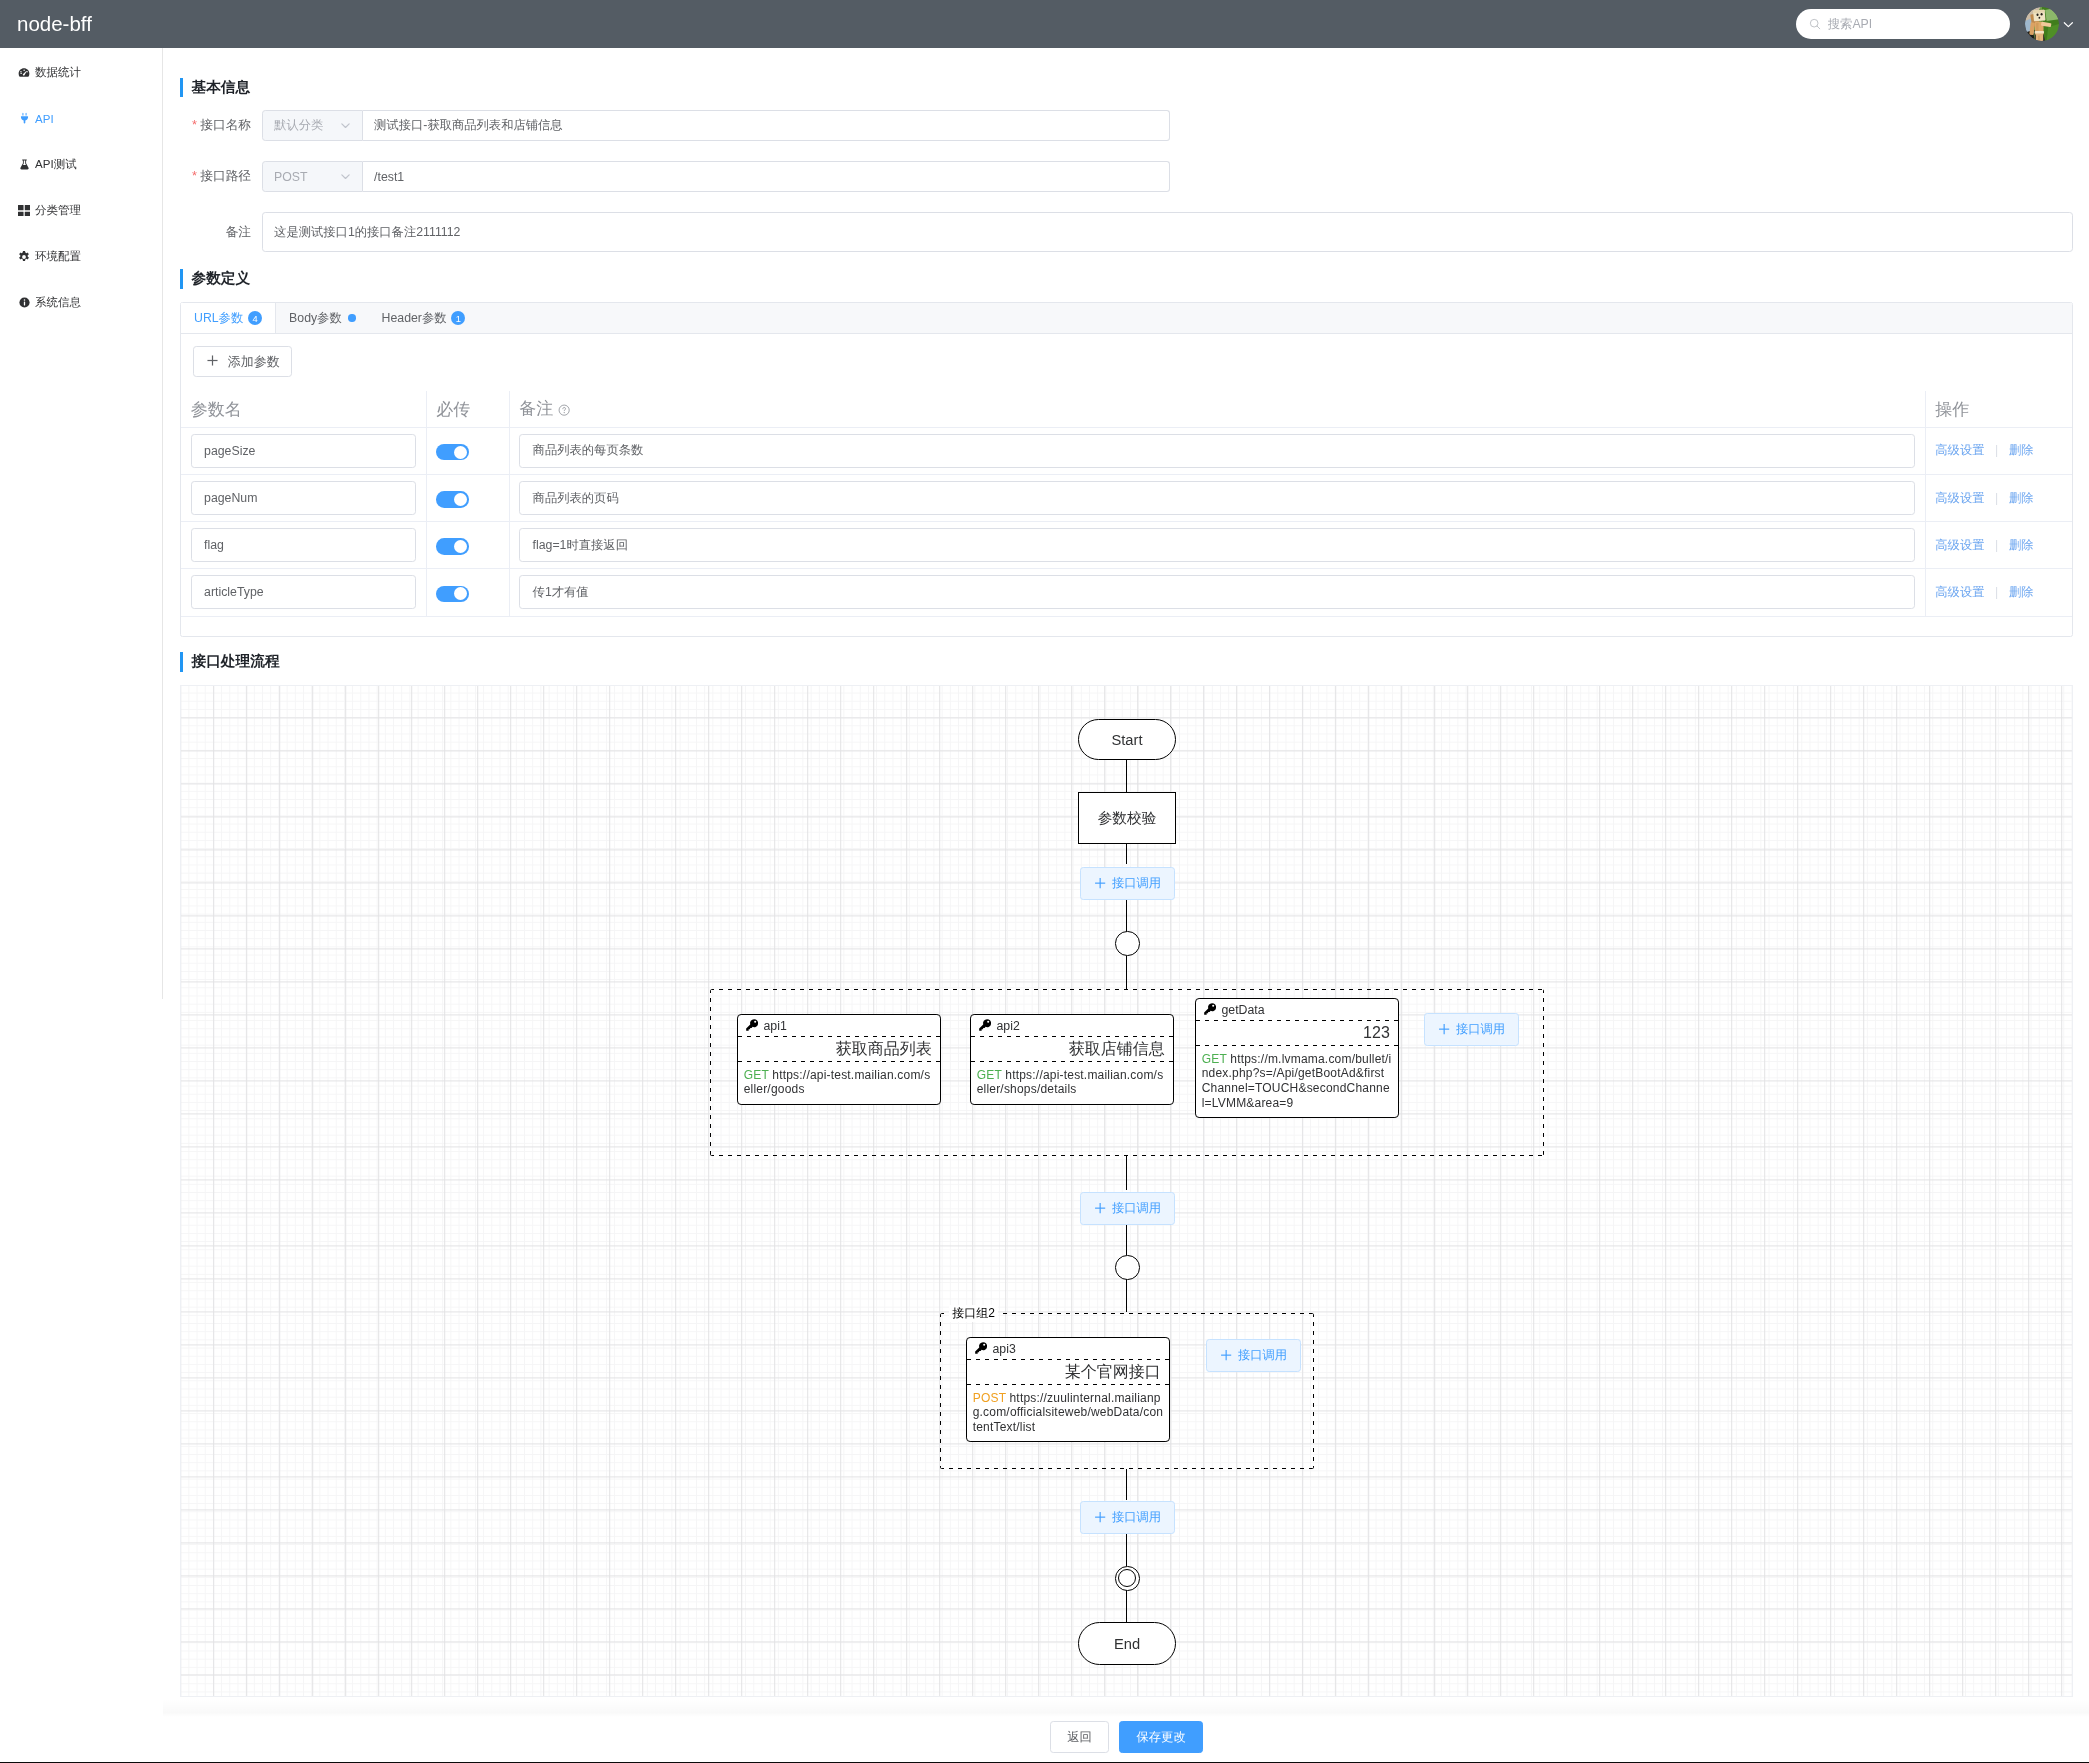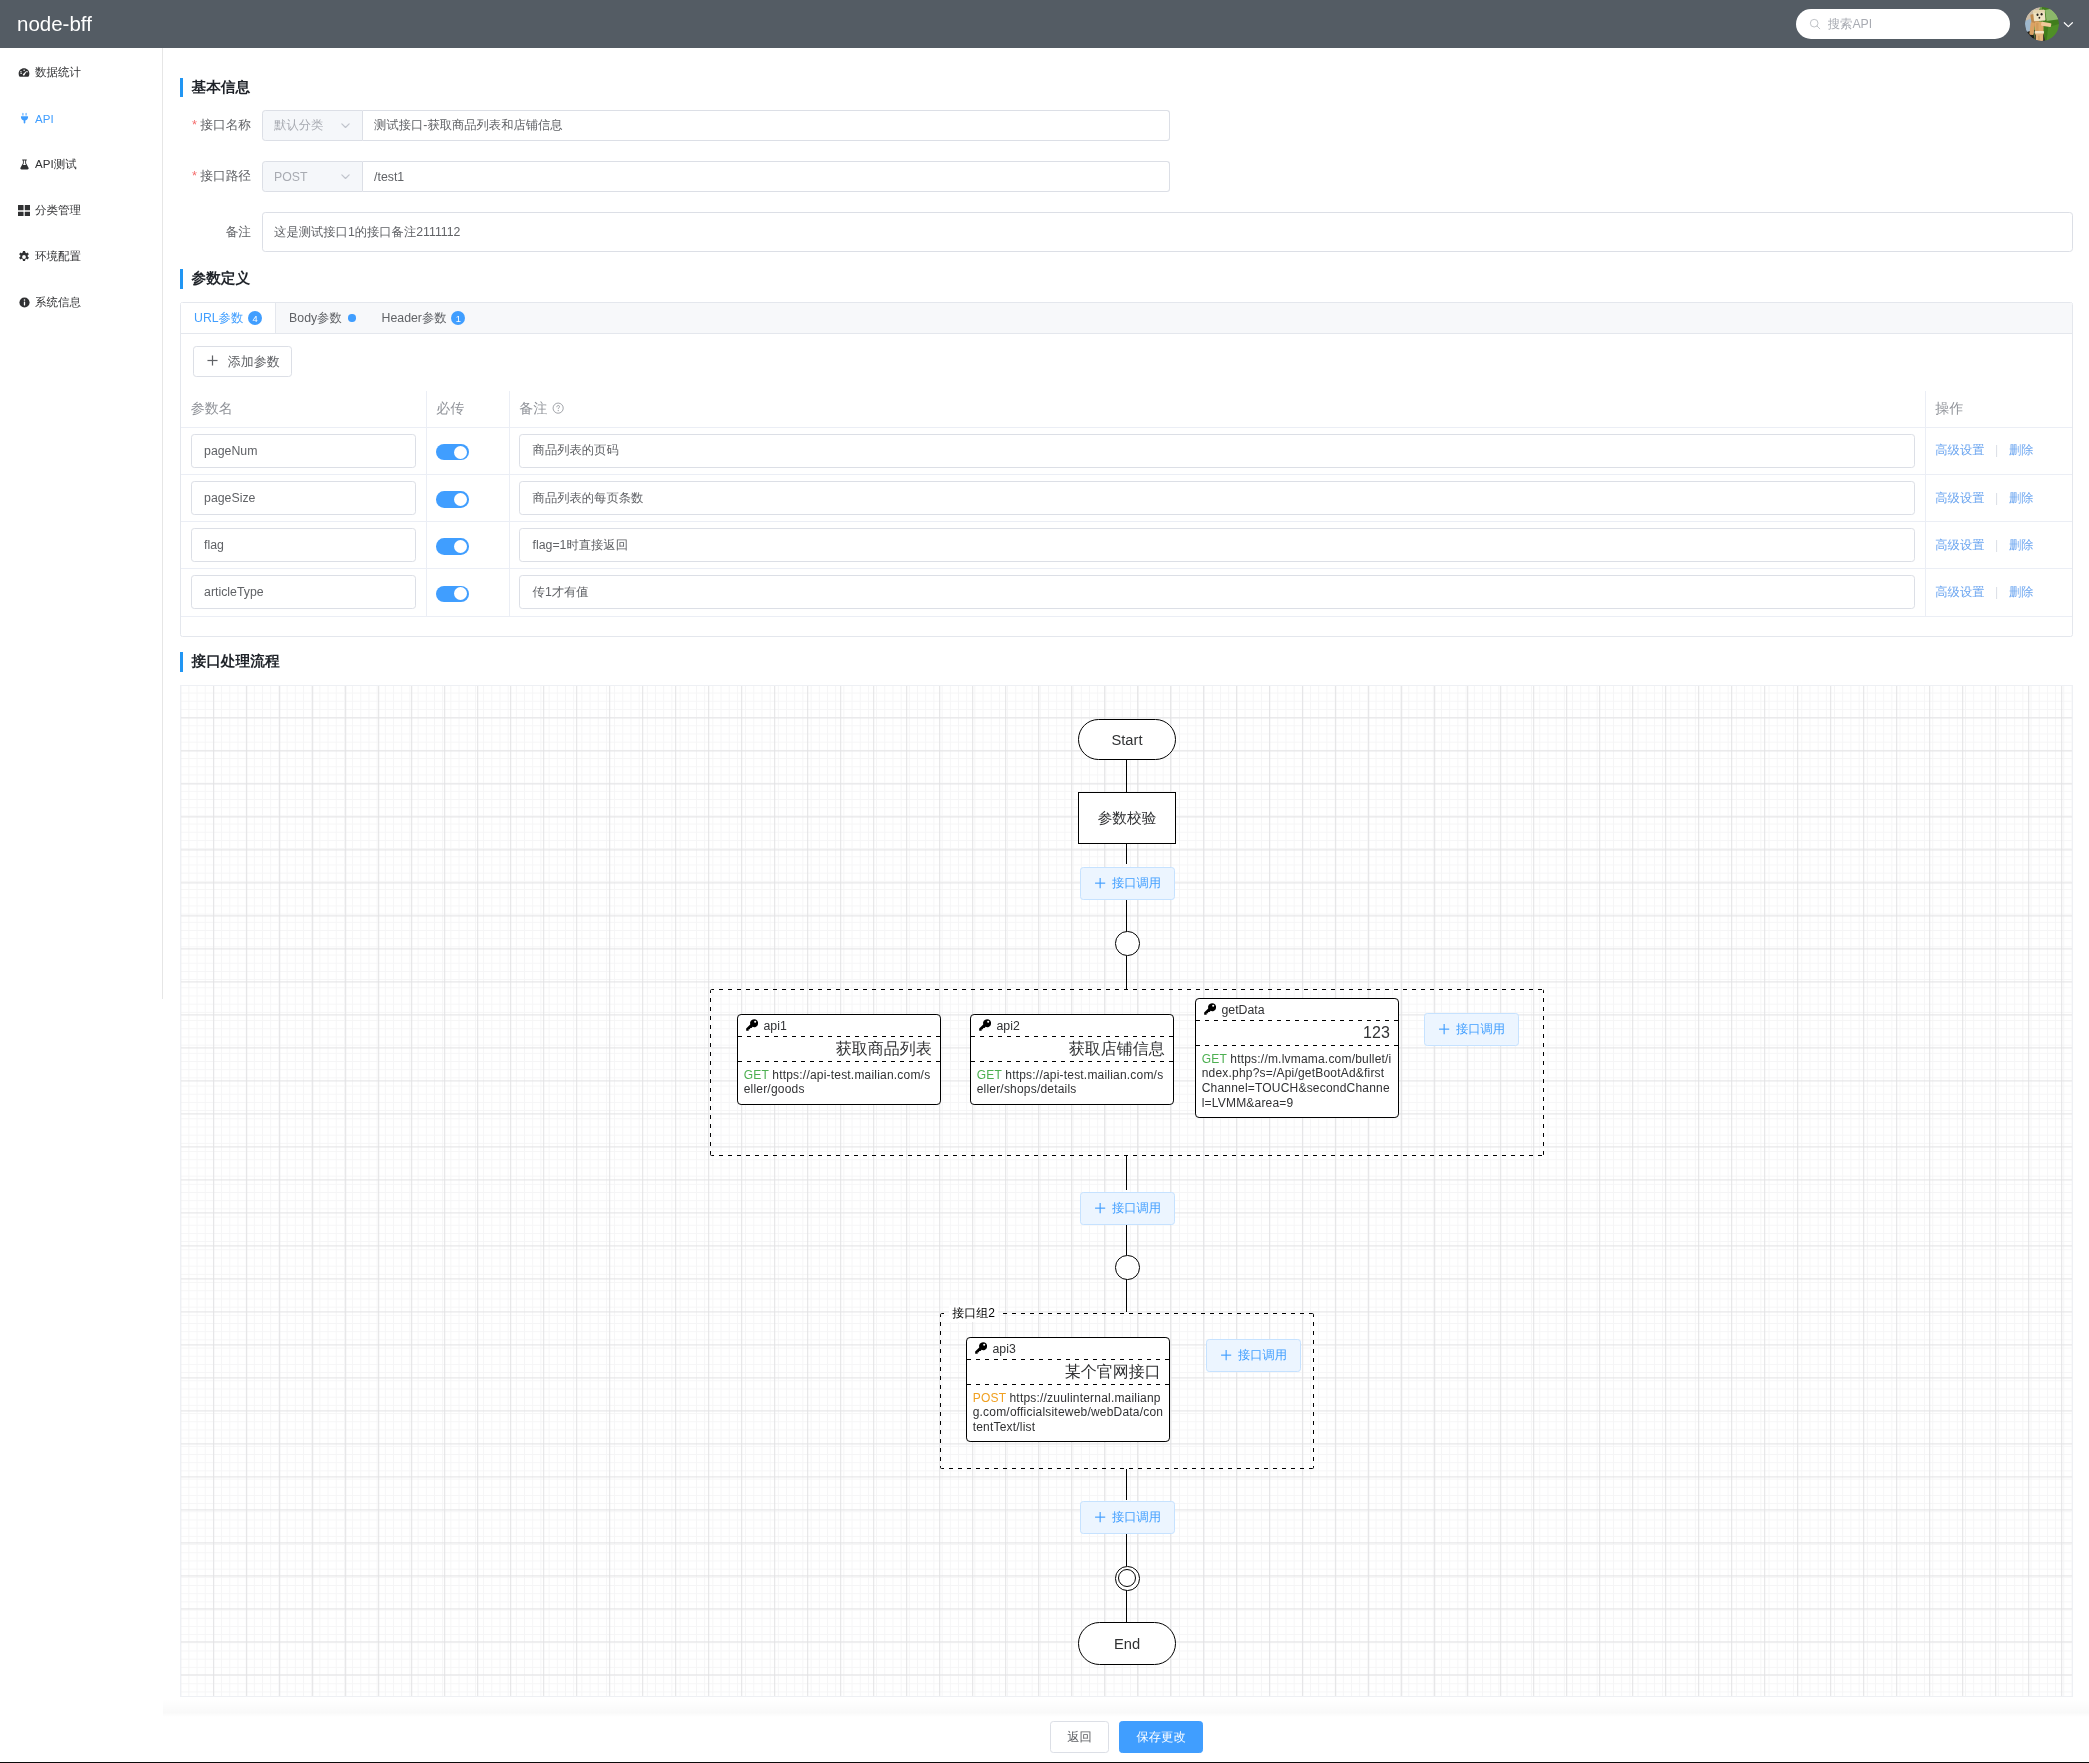--- a/index.html
+++ b/index.html
@@ -45,21 +45,21 @@
 .tab-head{height:31px;background:#f7f8fa;border-bottom:0.8px solid #e4e7ed;display:flex;align-items:stretch;}
 .tab{display:flex;align-items:center;padding:0 13px;font-size:12.3px;color:#606266;cursor:pointer;position:relative;}
 .tab.active{background:#fff;color:#409eff;border-right:0.8px solid #e4e7ed;}
 .badge{display:inline-flex;align-items:center;justify-content:center;min-width:14px;height:14px;border-radius:7.4px;background:#409eff;color:#fff;font-size:9.4px;margin-left:4.9px;padding:0 2.5px;}
 .dot{width:7.4px;height:7.4px;border-radius:50%;background:#409eff;margin-left:6.5px;}
 
 .btn-add{height:31px;border:0.8px solid #dcdfe6;border-radius:3.3px;background:#fff;display:inline-flex;align-items:center;padding:0 11.5px;font-size:13px;color:#606266;cursor:pointer;gap:9px;}
 
 
 .ptable{width:100%;border-collapse:collapse;font-size:12.3px;}
-.ptable th{text-align:left;font-weight:normal;color:#909399;font-size:14px;padding:0 9.8px;height:36px;border-bottom:0.8px solid #ebeef5;border-right:0.8px solid #ebeef5;}
+.ptable th{text-align:left;font-weight:normal;color:#909399;font-size:17px;padding:0 9.8px;height:36px;border-bottom:0.8px solid #ebeef5;border-right:0.8px solid #ebeef5;}
 .ptable td{padding:6.1px 9.8px;border-bottom:0.8px solid #ebeef5;border-right:0.8px solid #ebeef5;vertical-align:middle;height:47px;}
 .ptable th:last-child,.ptable td:last-child{border-right:0;}
 .cell-inp{height:34px;border:0.8px solid #dcdfe6;border-radius:3.3px;display:flex;align-items:center;padding:0 12.3px;font-size:12.3px;color:#606266;background:#fff;width:100%;}
 .switch{width:33px;height:16.4px;border-radius:8.2px;background:#409eff;position:relative;cursor:pointer;margin-left:-0.8px;margin-top:2.5px;}
 .switch:after{content:"";position:absolute;width:13px;height:13px;border-radius:50%;background:#fff;top:1.6px;right:1.6px;}
 .op-link{color:#6ba5f0;cursor:pointer;font-size:12.3px;}
 .op-sep{color:#dcdfe6;margin:0 10.6px;font-size:12.3px;}
 
 
 .canvas{position:absolute;background:#fff;border:0.8px solid #eef0f4;overflow:hidden;}
@@ -293,45 +293,45 @@
                   <path d="M6.3 6.2c0-1 .8-1.7 1.8-1.7s1.7.7 1.7 1.6c0 1.3-1.6 1.3-1.6 2.6" fill="none" stroke="#909399" stroke-width="1.1" stroke-linecap="round"></path>
                   <circle cx="8.1" cy="11.2" r=".78" fill="#909399"></circle>
                 </svg></span></th>
         <th style="width:147px">操作</th>
       </tr>
         </thead>
       <tbody id="param-rows">
           <tr>
             <td>
               <div class="cell-inp">
-                <span>pageNum</span>
+                <span>pageSize</span>
               </div>
             </td>
             <td>
               <div class="switch"></div>
             </td>
             <td>
               <div class="cell-inp">
-                <span>商品列表的页码</span>
+                <span>商品列表的每页条数</span>
               </div>
             </td>
             <td><span class="op-link">高级设置</span><span class="op-sep">|</span><span class="op-link">删除</span></td>
           </tr>
           <tr>
             <td>
               <div class="cell-inp">
-                <span>pageSize</span>
+                <span>pageNum</span>
               </div>
             </td>
             <td>
               <div class="switch"></div>
             </td>
             <td>
               <div class="cell-inp">
-                <span>商品列表的每页条数</span>
+                <span>商品列表的页码</span>
               </div>
             </td>
             <td><span class="op-link">高级设置</span><span class="op-sep">|</span><span class="op-link">删除</span></td>
           </tr>
           <tr>
             <td>
               <div class="cell-inp">
                 <span>flag</span>
               </div>
             </td>

